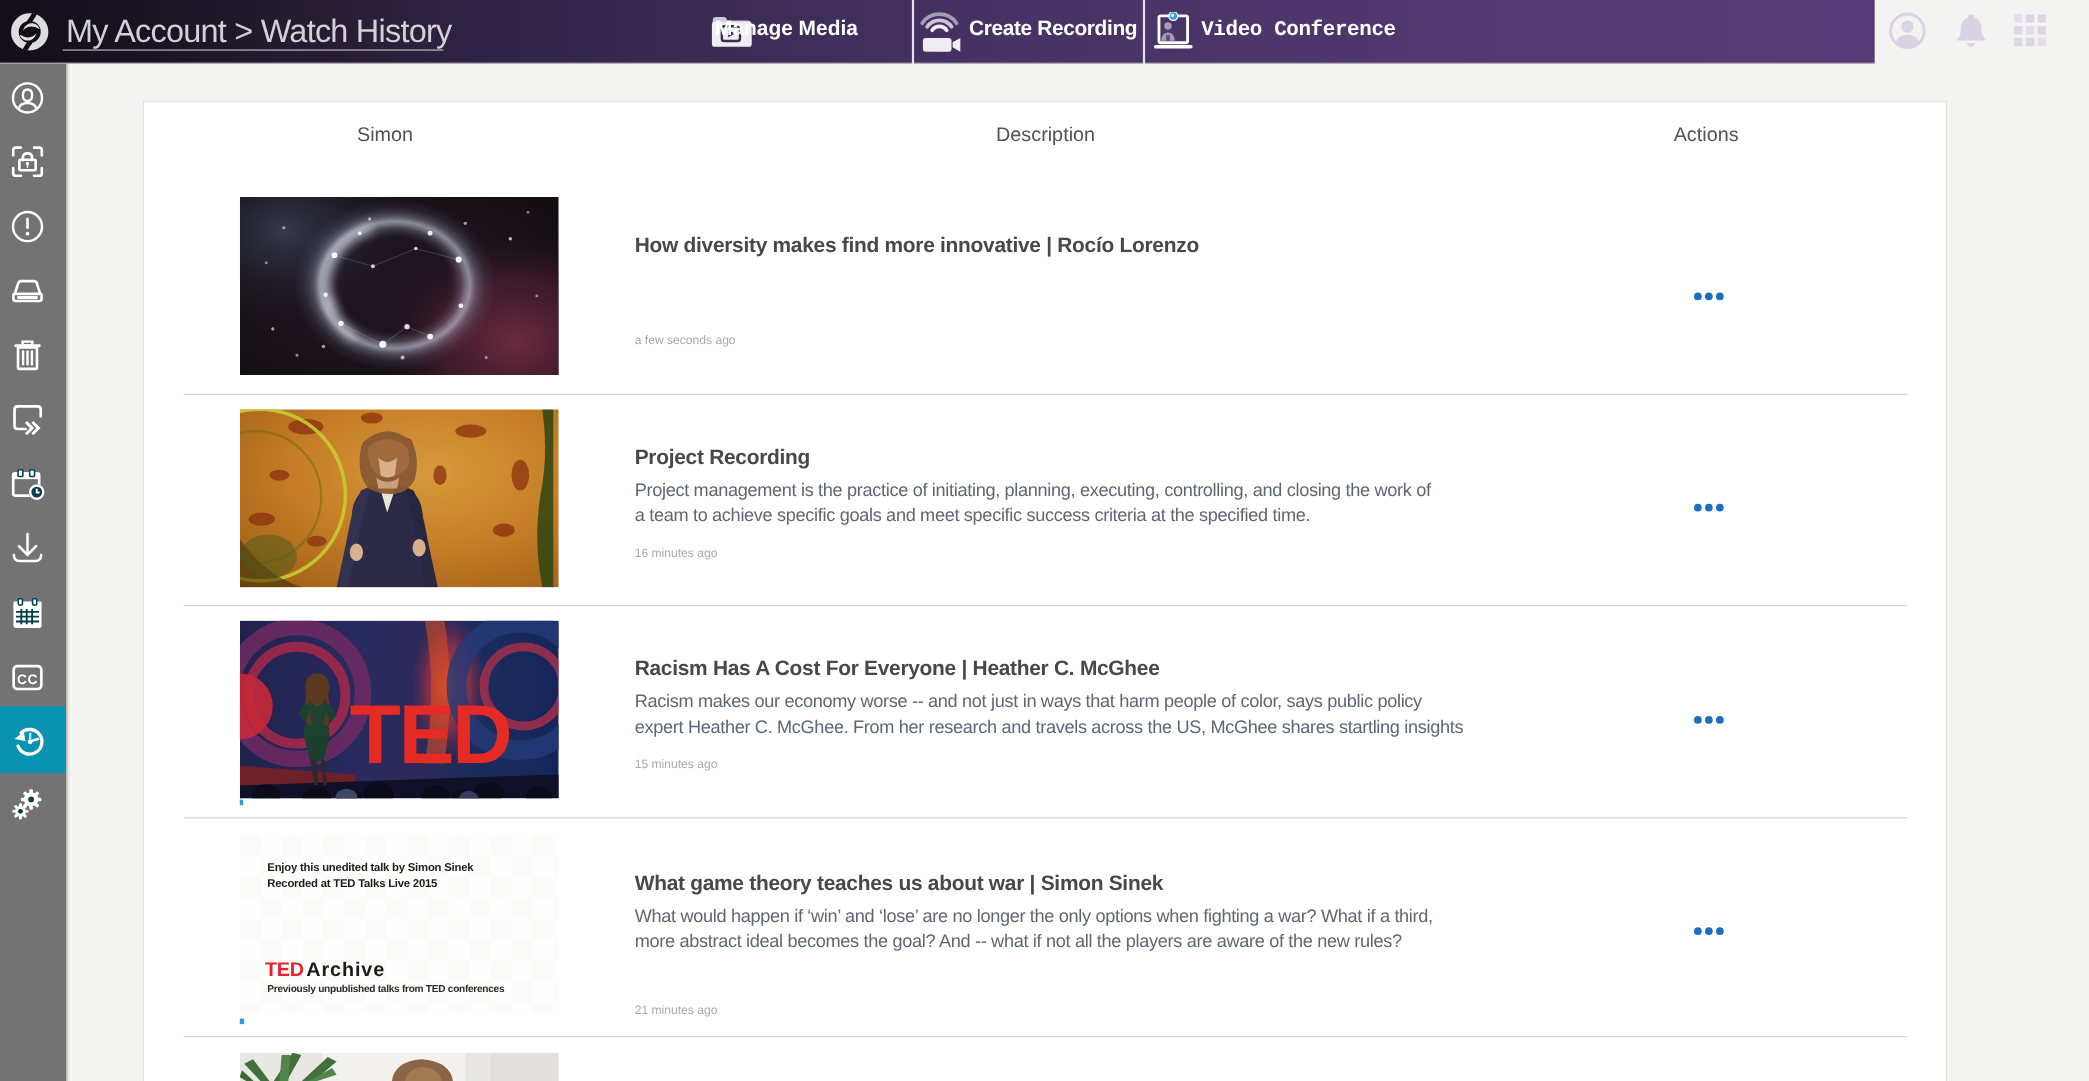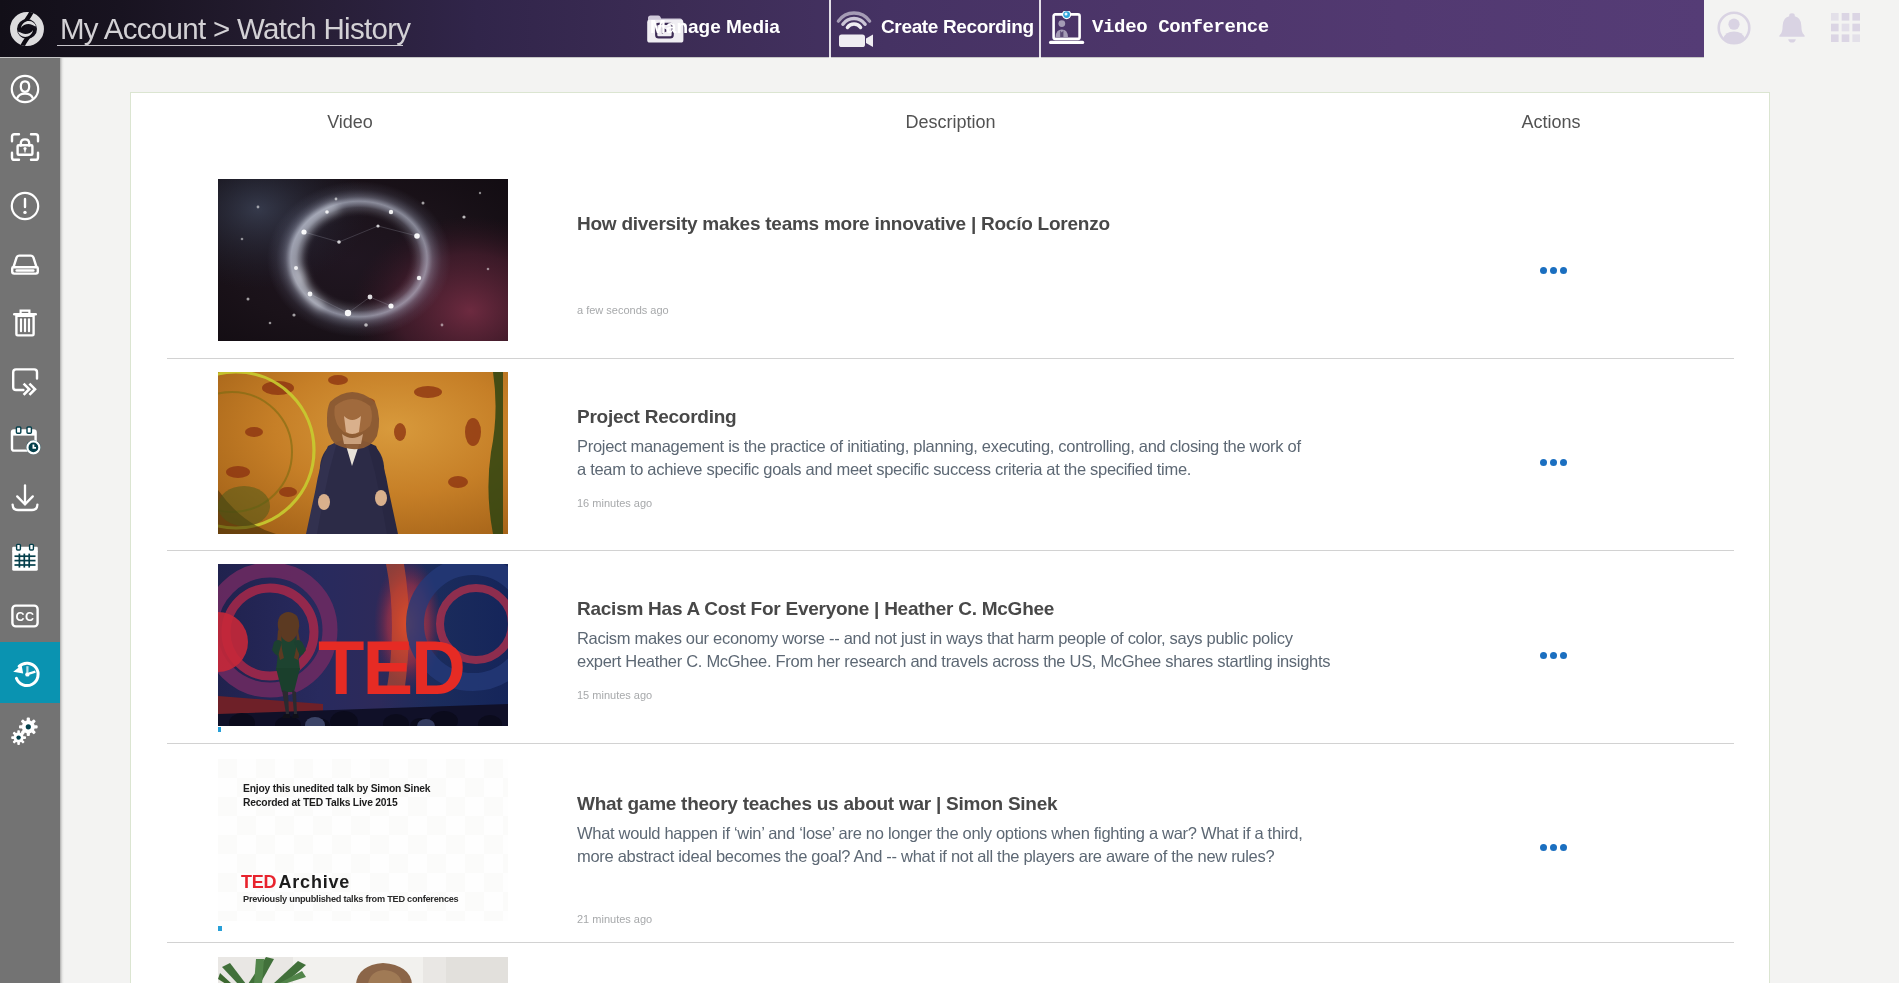--- a/index.html
+++ b/index.html
@@ -257,21 +257,21 @@
         </g>
       </g>
     </g>
     <circle cx="18.3" cy="10.8" r="2.6" fill="#03404c"></circle>
     <circle cx="8.6" cy="21.6" r="2.2" fill="#03404c"></circle>
   </svg>
 </div>
 <div id="edge-shadow"></div>
 
 <div id="card">
-  <div class="colhead" style="left:36px;   width:366px;">Video</div>
+  <div class="colhead" style="left:36px;   width:366px;">Simon</div>
   <div class="colhead" style="left:402px;  width:835px;">Description</div>
   <div class="colhead" style="left:1237px; width:366px;">Actions</div>
 
   <div class="thumb" id="th1" style="top:86px;">
     <svg width="290" height="162" viewBox="0 0 290 162">
       <defs>
         <radialGradient id="t1bg" cx="45%" cy="50%" r="75%">
           <stop offset="0%" stop-color="#201621"></stop>
           <stop offset="55%" stop-color="#1a1219"></stop>
           <stop offset="100%" stop-color="#120c12"></stop>
@@ -331,21 +331,21 @@
           <circle cx="148" cy="146" r="1.8" opacity="0.65"></circle>
         <circle cx="40" cy="28" r="1.4" opacity="0.55"></circle>
           <circle cx="205" cy="24" r="1.5" opacity="0.6"></circle>
       </g>
       <g fill="none" stroke="#d8dff0" stroke-opacity="0.18" stroke-width="1">
         <path d="M86 53 L121 63 L160 47 L199 57"></path>
         <path d="M92 115 L130 134 L152 118 L173 127"></path>
       </g>
     </svg>
   </div>
-  <div class="rtitle" style="top:119px;">How diversity makes teams more innovative | Rocío Lorenzo</div>
+  <div class="rtitle" style="top:119px;">How diversity makes find more innovative | Rocío Lorenzo</div>
   <div class="rtime" style="top:211px;">a few seconds ago</div>
   <div class="rdots" style="top:166.5px;"><i></i><i></i><i></i></div>
   <div class="rowsep" style="top:265px;"></div>
 
   <div class="thumb" id="th2" style="top:279px;">
     <svg width="290" height="162" viewBox="0 0 290 162">
       <defs>
         <radialGradient id="t2bg" cx="60%" cy="35%" r="90%">
           <stop offset="0%" stop-color="#d89a3c"></stop>
           <stop offset="45%" stop-color="#c67f27"></stop>

